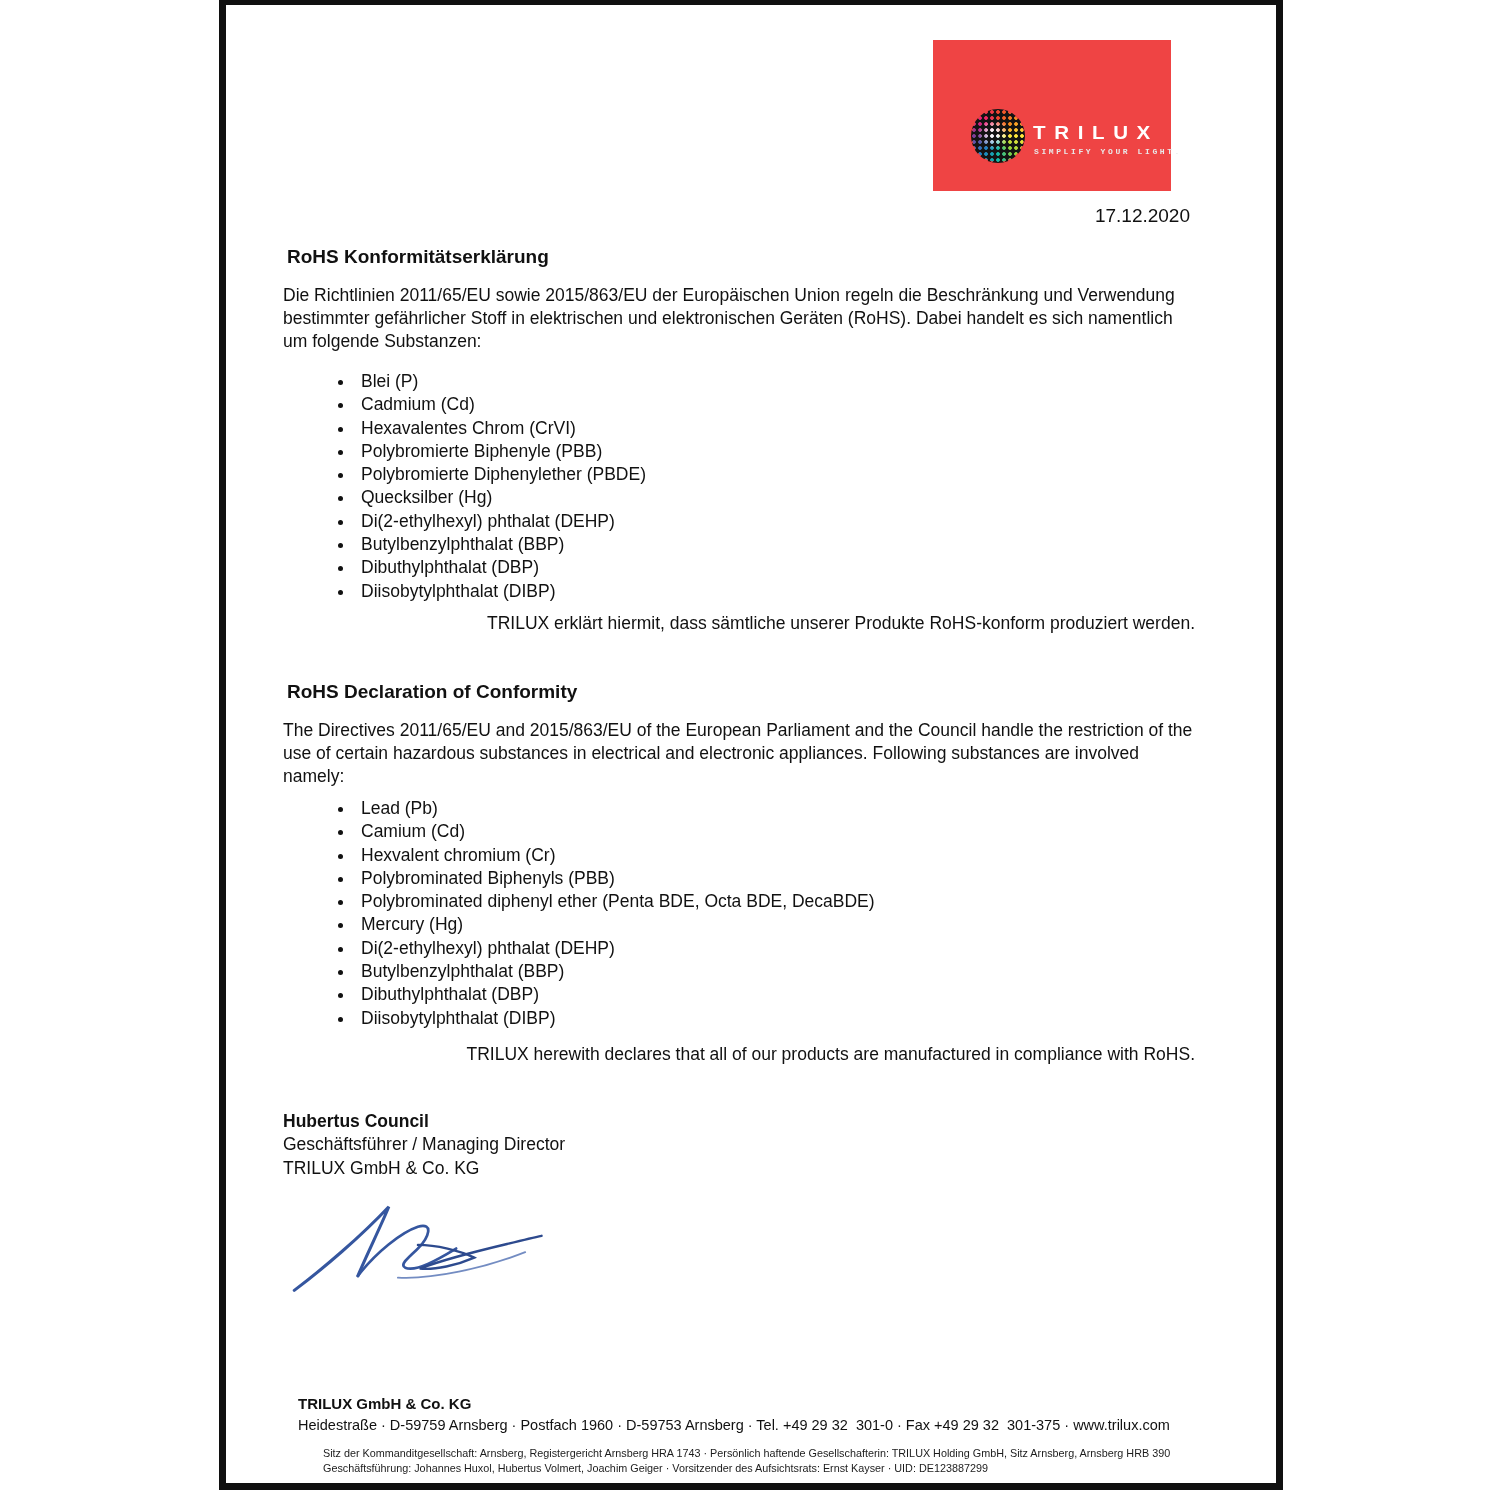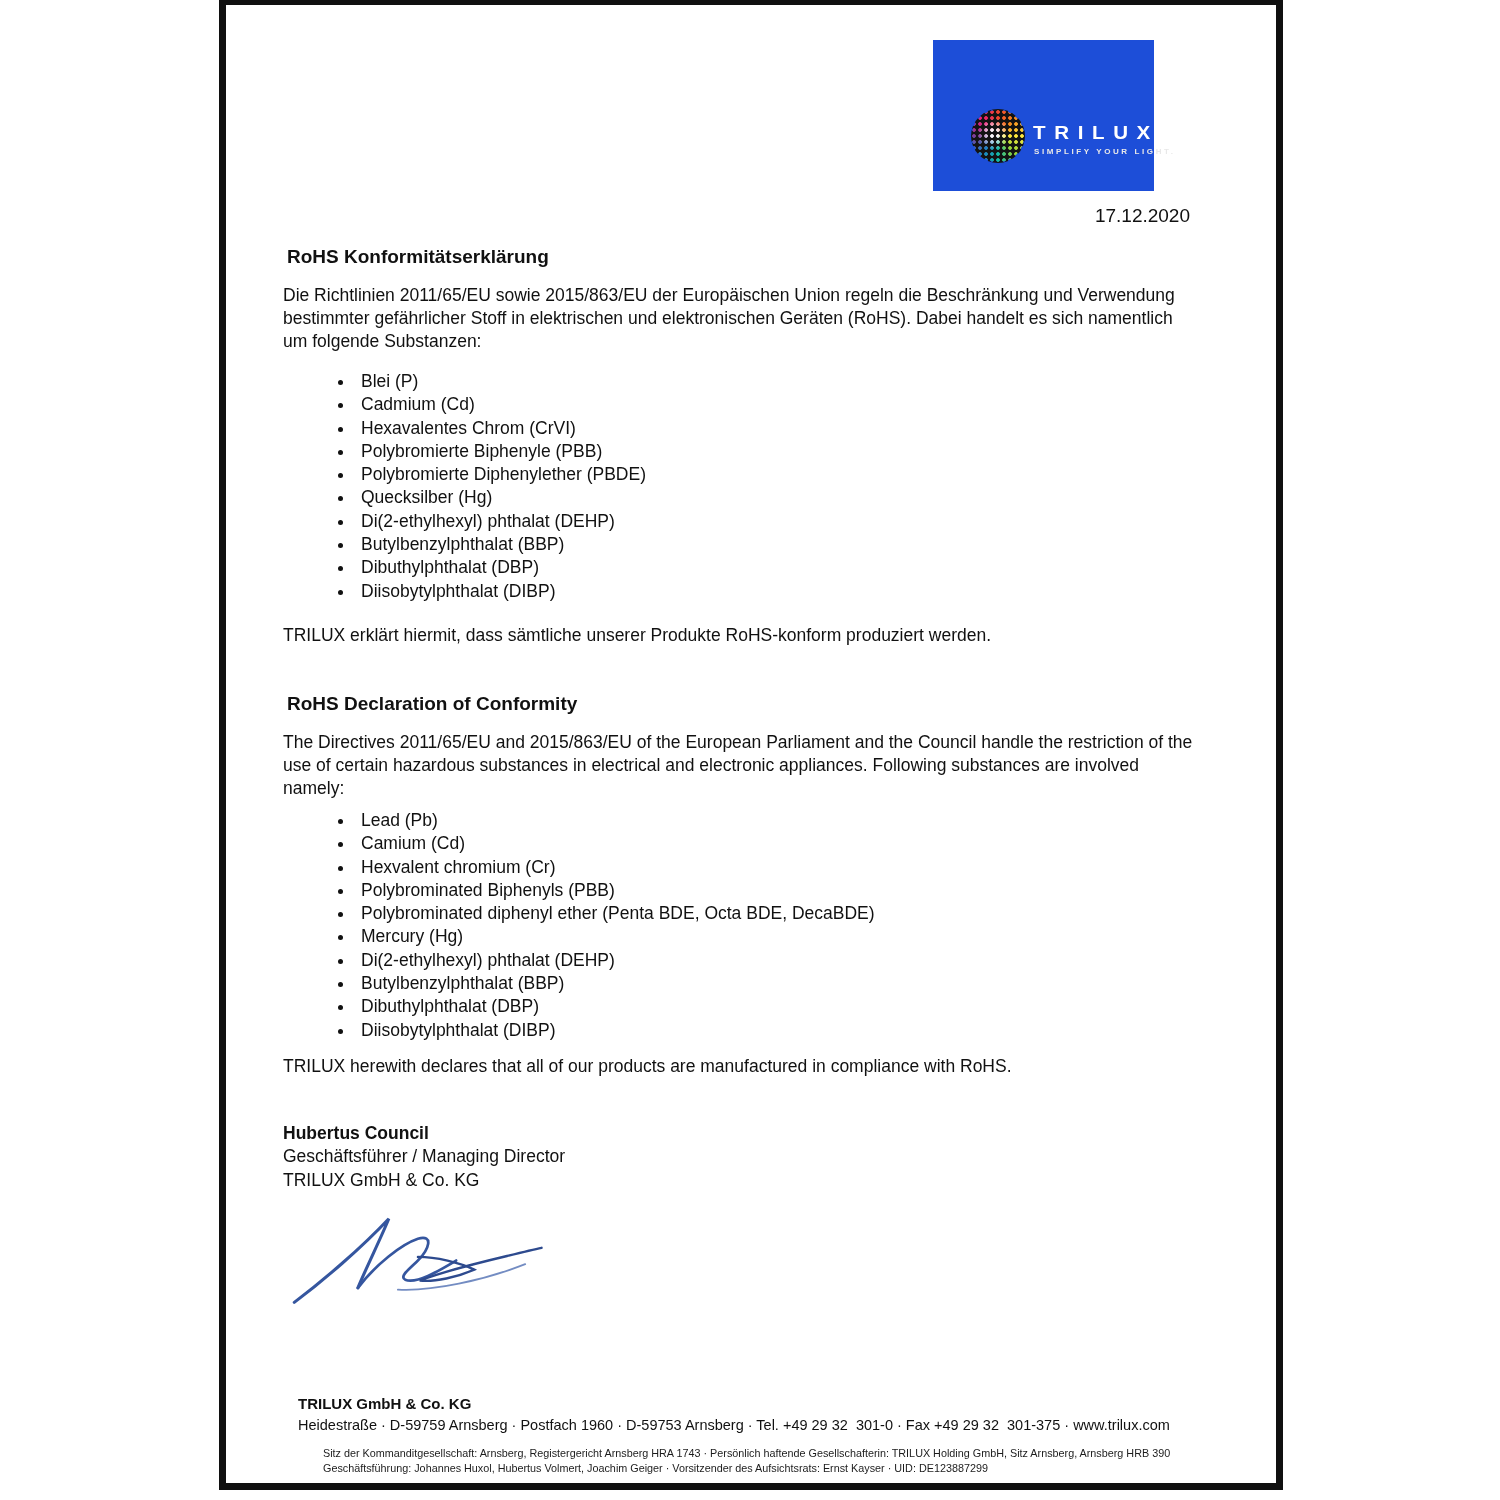--- a/index.html
+++ b/index.html
@@ -21,22 +21,22 @@
     width: 1050px; height: 1478px;
     background: #ffffff;
     border: 7px solid #101010;
     border-top-width: 5px;
   }
 
   
   .logo-box {
     position: absolute;
     left: 707px; top: 35px;
-    width: 221px; height: 151px;
-    background: #1d4ed8;
+    width: 238px; height: 151px;
+    background: #ef4444;
   }
   .logo-sphere {
     position: absolute;
     left: 39px; top: 70px;
     width: 52px; height: 52px;
     border-radius: 50%;
     background:
       radial-gradient(circle at 42% 46%, rgba(255,255,255,0.95) 0 10%, rgba(255,255,255,0) 38%),
       conic-gradient(#f0452e,#f78c1e,#ffe93c,#95d337,#12b8a6,#1f7fc4,#7e3f98,#ec1e79,#f0452e);
   }
@@ -54,20 +54,21 @@
     letter-spacing: 8px; color: #ffffff;
     transform: scaleX(1.08); transform-origin: left center;
     white-space: nowrap;
   }
   .logo-tagline {
     position: absolute;
     left: 101px; top: 107px;
     font-size: 8px; font-weight: 700;
     letter-spacing: 2.6px; color: #e8e8e8;
     white-space: nowrap;
+    font-family: Liberation Mono, monospace;
   }
 
   
   .date {
     position: absolute;
     top: 200px; right: 86px;
     font-size: 19px;
   }
 
   
@@ -79,21 +80,21 @@
     line-height: 23px;
   }
   .content h2 {
     margin: 4px;
     font-size: 19px;
     font-weight: 700;
     line-height: 23px;
   }
   .content h2.en { margin-top: 45px; }
   .content p.intro { margin: 16px 0 0 0; }
-  .content p.closing { margin: 21px 0 0 0; }
+  .content p.closing { margin: 9px 0 0 0; text-align: right; }
   .content p.closing.en-close { margin-top: 13px; }
   .content ul {
     margin: 17px 0 0 0;
     padding: 0 0 0 72px;
   }
   .content ul.en-list { margin-top: 9px; }
   .content li {
     line-height: 23.3px;
     list-style-type: disc;
     padding-left: 6px;

